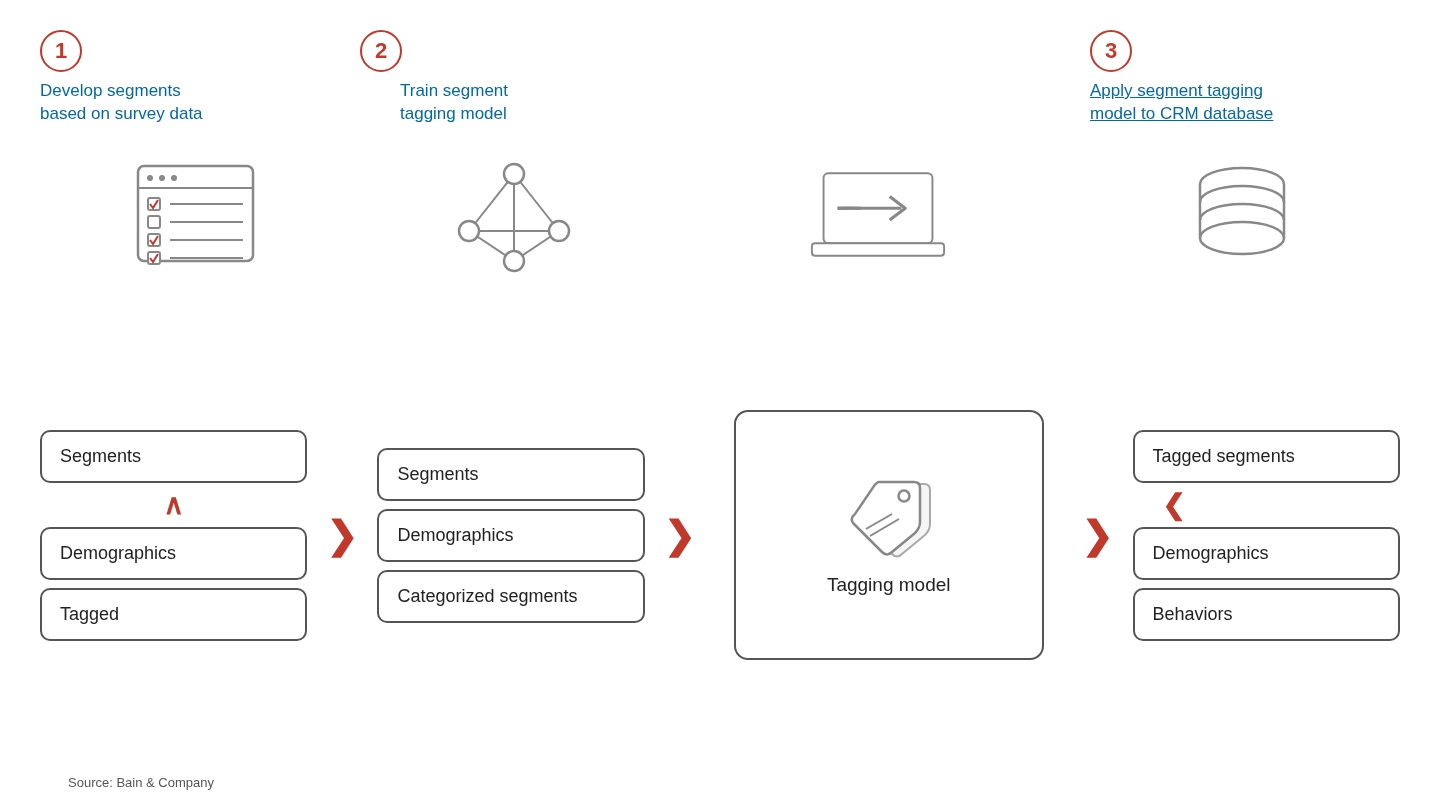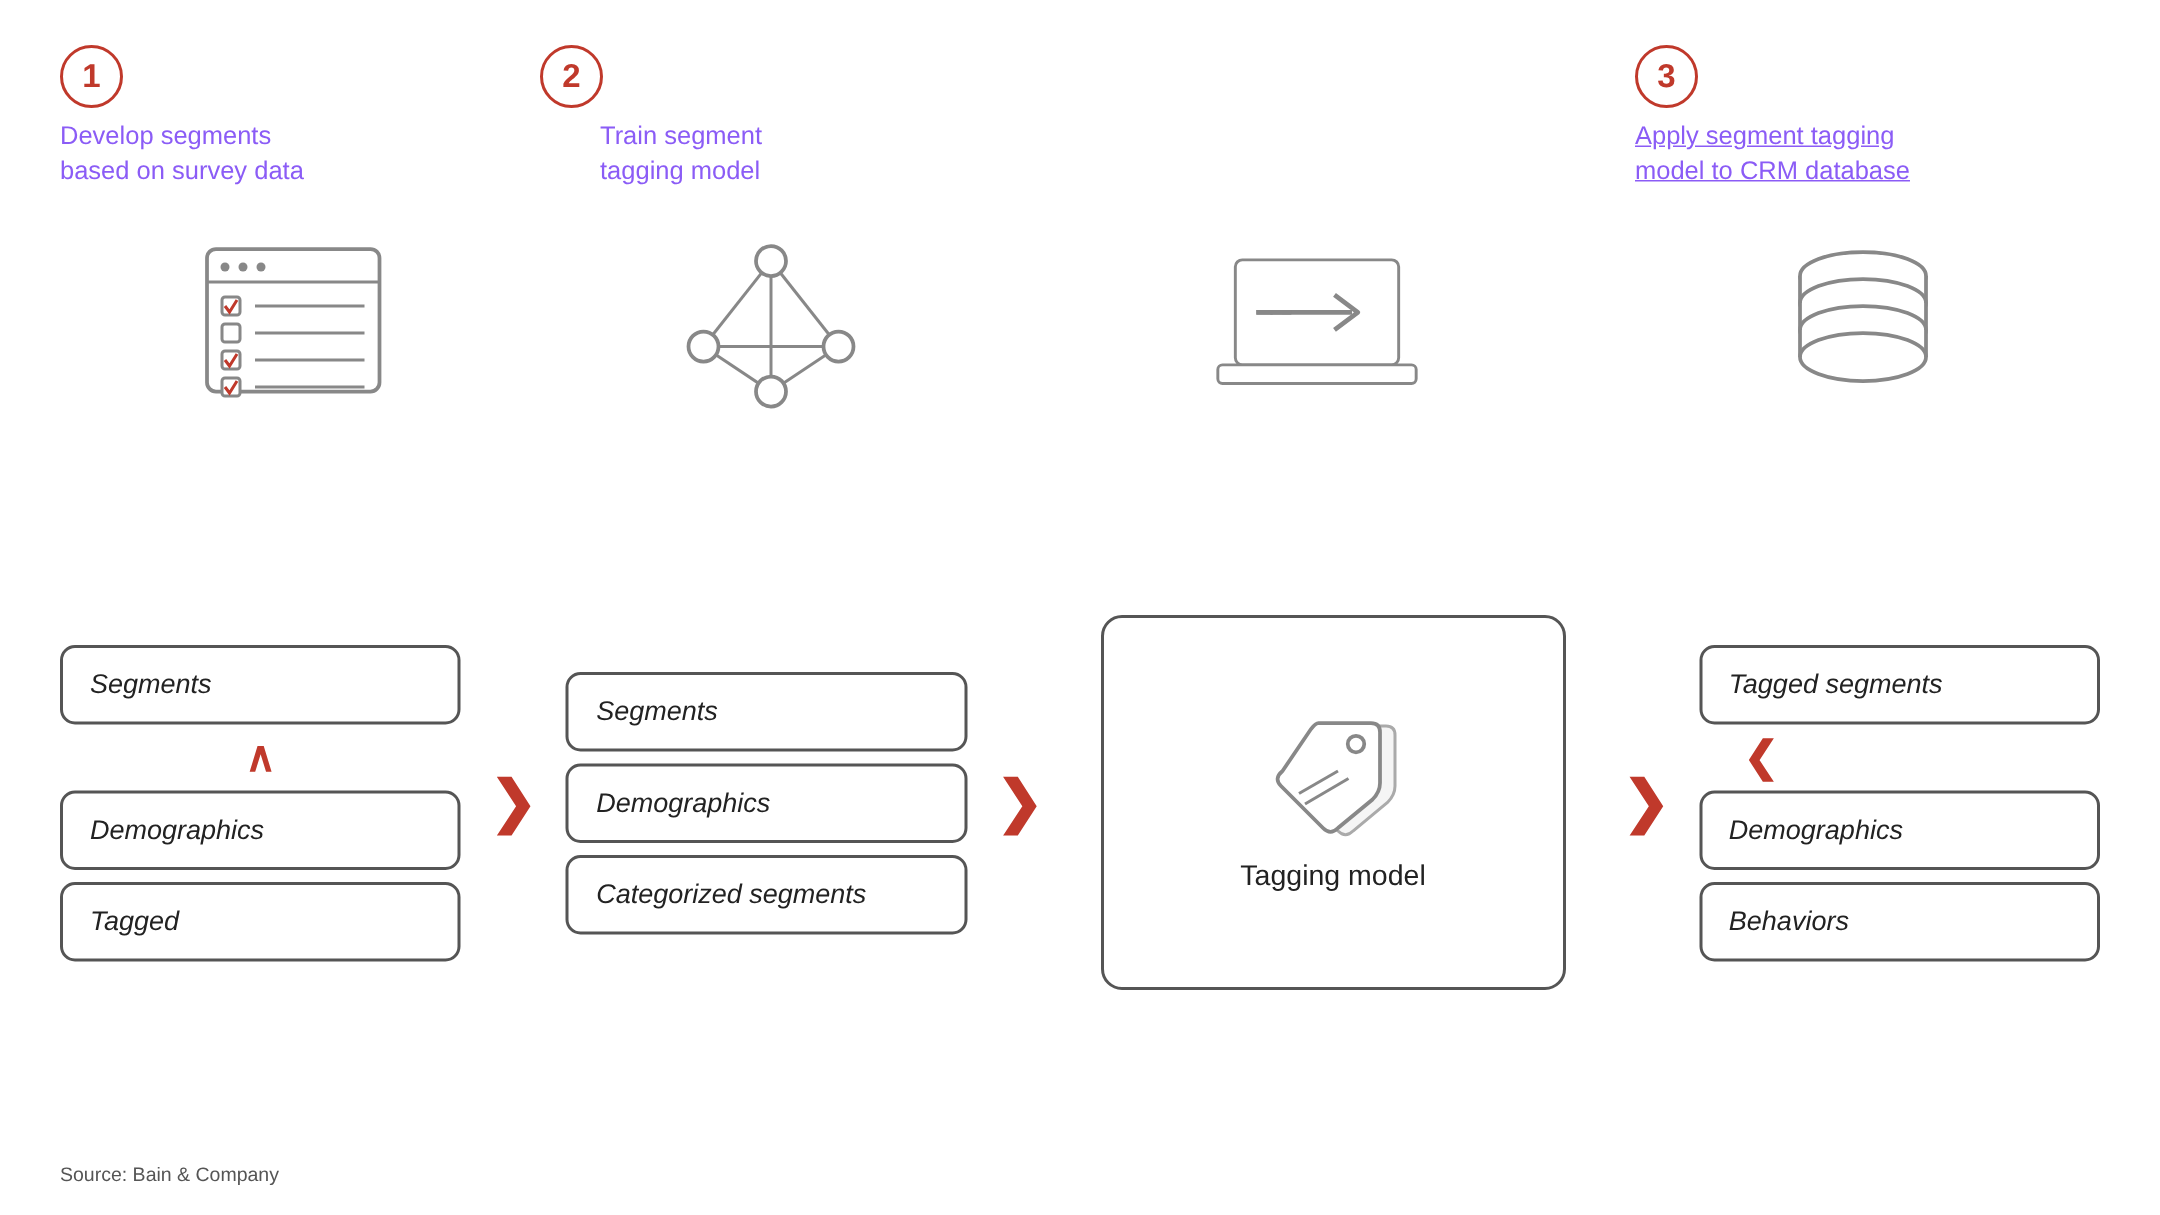--- a/index.html
+++ b/index.html
@@ -41,21 +41,21 @@
       color: #c0392b;
       font-size: 22px;
       font-weight: bold;
       display: flex;
       align-items: center;
       justify-content: center;
       margin-bottom: 8px;
     }
     .step-title {
       font-size: 17px;
-      color: #8b5cf6;
+      color: #0369a1;
       line-height: 1.35;
       max-width: 220px;
     }
     
     .icons-row {
       display: flex;
       flex-direction: row;
       width: 100%;
       align-items: center;
       margin-bottom: 12px;
@@ -94,21 +94,20 @@
     .box {
       border: 2px solid #555;
       border-radius: 10px;
       padding: 14px 18px;
       font-size: 18px;
       color: #222;
       width: 100%;
       max-width: 270px;
       text-align: left;
       background: #fff;
-      font-style: italic;
     }
     
     .arrow-col {
       width: 70px;
       display: flex;
       align-items: center;
       justify-content: center;
       flex-direction: column;
     }
     
@@ -291,15 +290,15 @@
     <div class="flow-col">
       <div class="box">Tagged segments</div>
 
       <div style="color:#c0392b; font-size:28px; font-weight:bold; line-height:1; align-self:flex-start; padding-left:30px;">❮</div>
       <div class="box">Demographics</div>
       <div class="box">Behaviors</div>
     </div>
 
   </div>
 
-  <div style="margin-top:12px; font-size:13px; color:#555;">Source: Bain &amp; Company</div>
+  <div style="margin-top:12px; font-size:13px; color:#555;margin-left:28px;">Source: Bain &amp; Company</div>
 
 </div>
 
 </body></html>

